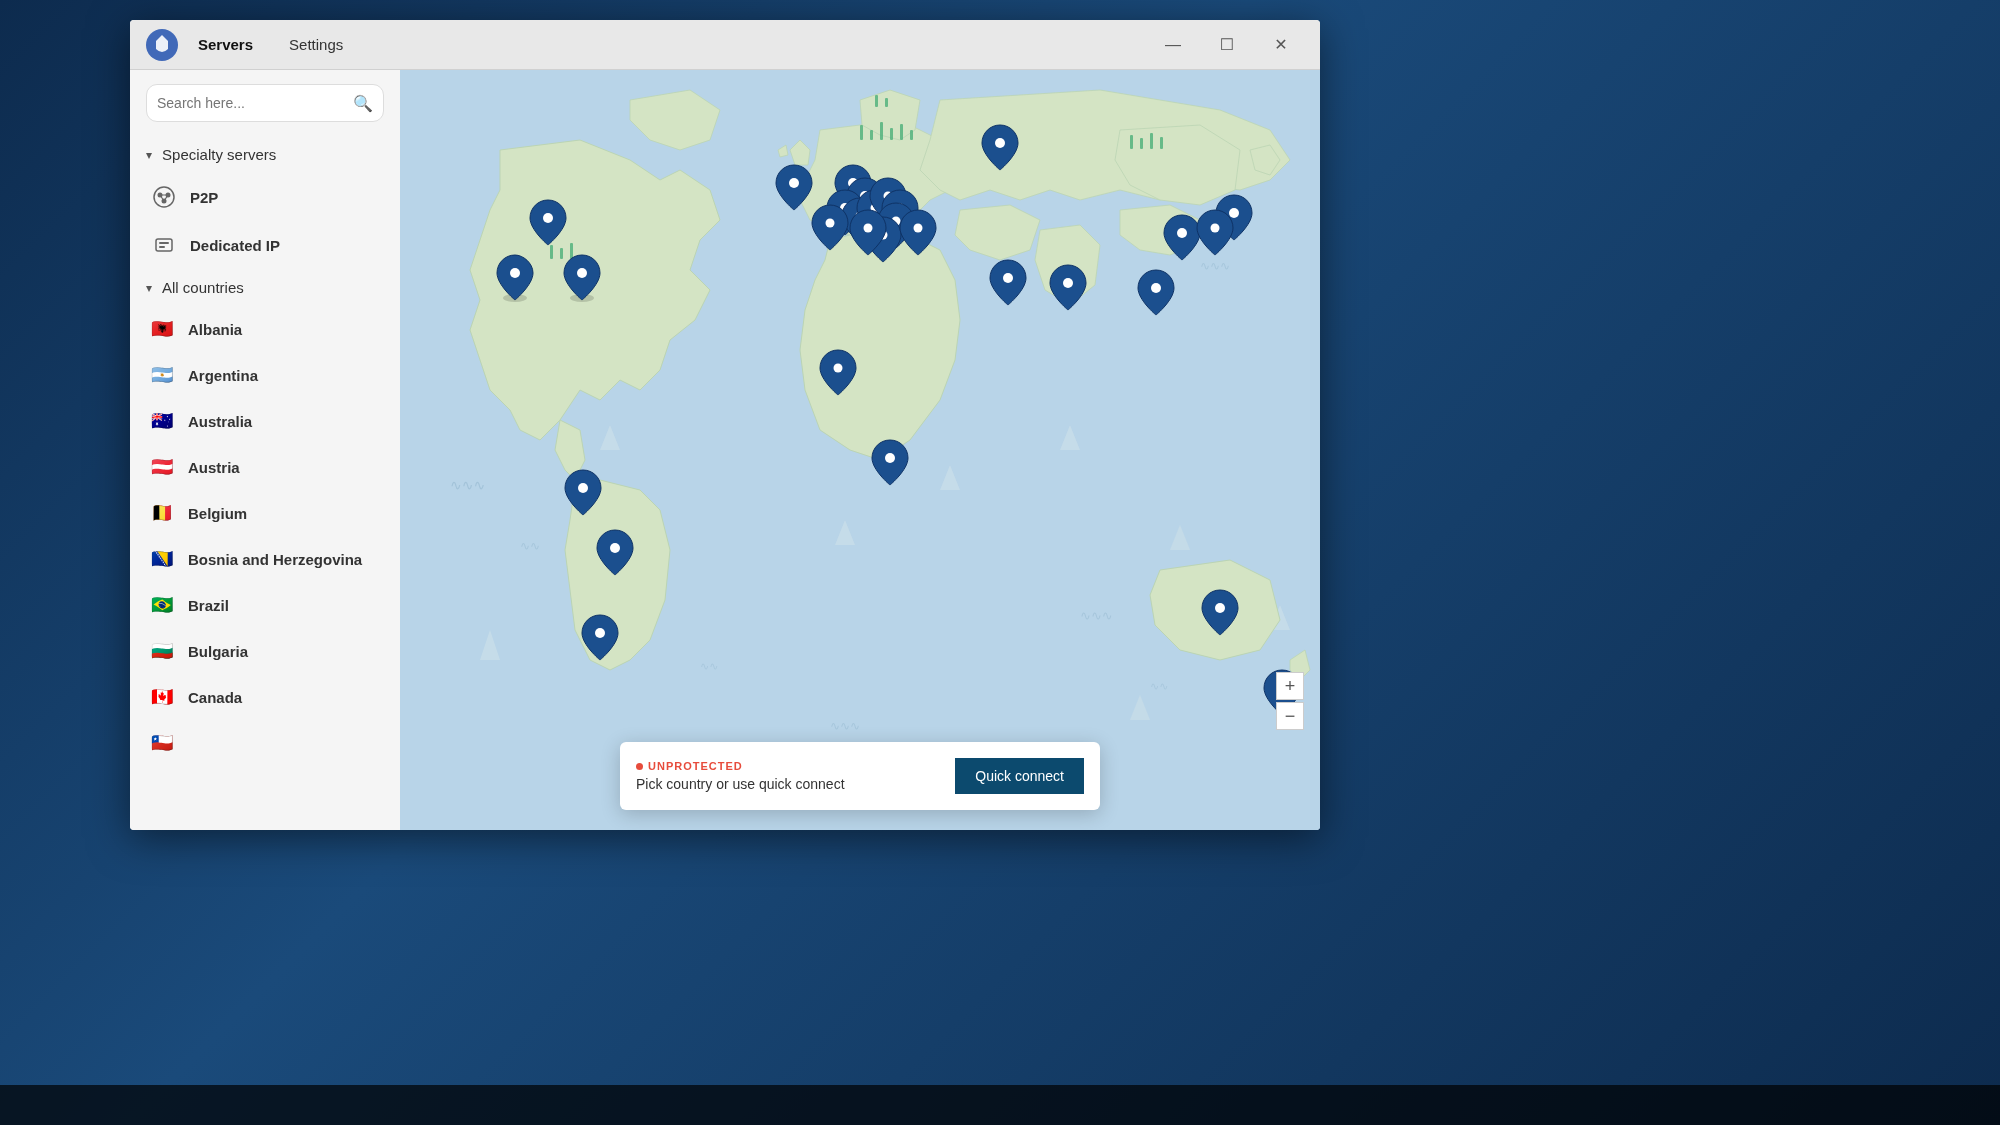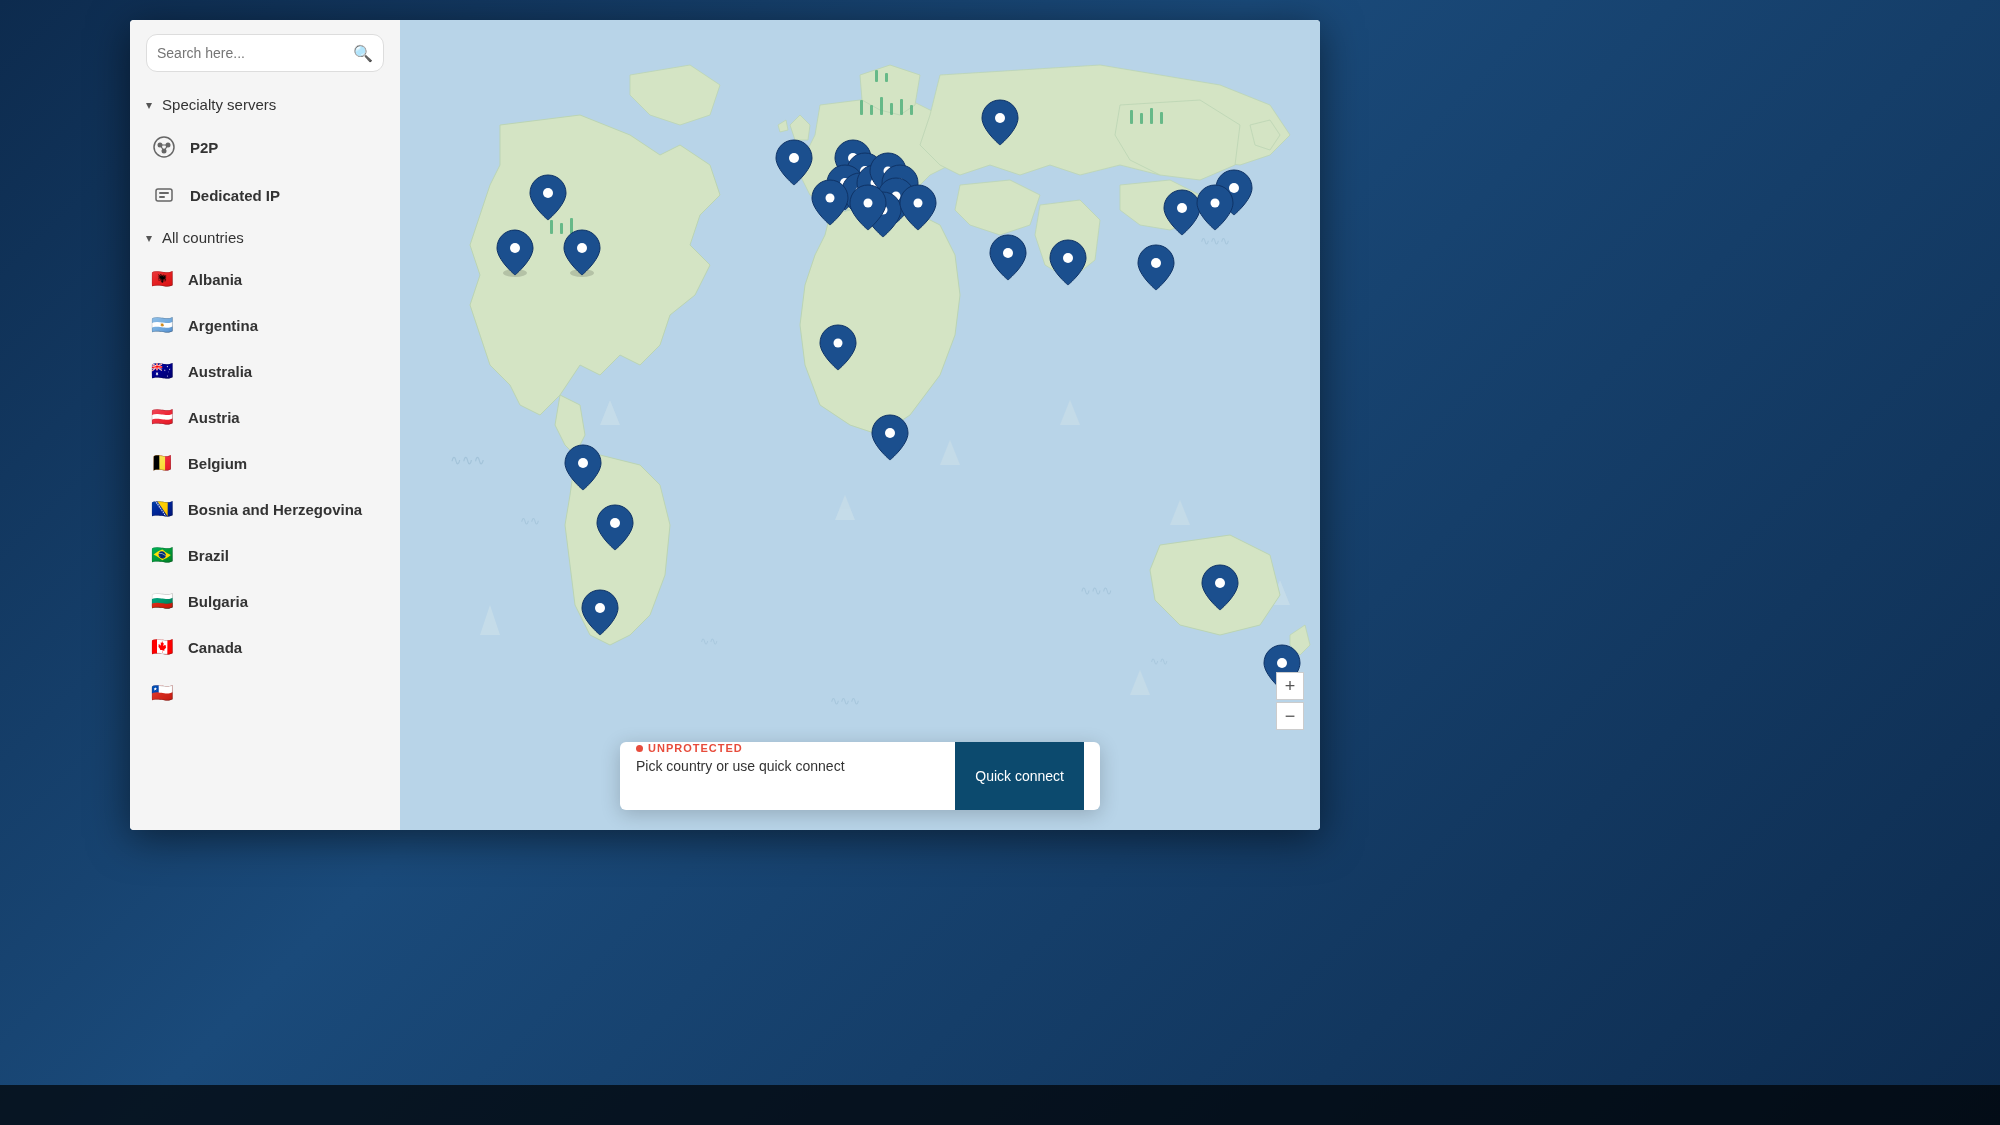--- a/index.html
+++ b/index.html
@@ -218,20 +218,21 @@
       position: absolute;
       bottom: 20px;
       left: 50%;
       transform: translateX(-50%);
       width: 480px;
       height: 68px;
       background: white;
       border-radius: 6px;
       box-shadow: 0 4px 20px rgba(0,0,0,0.2);
       display: flex;
+      align-items: center;
       padding: 0 16px;
       gap: 16px;
     }
     .status-info {
       flex: 1;
     }
     .status-label {
       font-size: 11px;
       color: #e74c3c;
       font-weight: 600;
@@ -285,20 +286,40 @@
       color: #555;
     }
   </style>
 </head>
 <body>
 
 <div class="desktop-bg"></div>
 
 <div class="app-window">
 
+  <div class="title-bar">
+
+    <div class="title-bar-logo">
+      <svg viewBox="0 0 32 32" width="32" height="32">
+        <circle cx="16" cy="16" r="16" fill="#4169b8"></circle>
+        <path d="M16 6 L22 12 L22 20 Q16 26 10 20 L10 12 Z" fill="white" opacity="0.9"></path>
+      </svg>
+    </div>
+
+    <div class="title-bar-nav">
+      <span class="active">Servers</span>
+      <span>Settings</span>
+    </div>
+
+    <div class="window-controls">
+      <div class="window-btn">—</div>
+      <div class="window-btn">☐</div>
+      <div class="window-btn close">✕</div>
+    </div>
+  </div>
 
   <div class="app-body">
 
     <div class="sidebar">
 
       <div class="search-container">
         <div class="search-box">
           <input type="text" placeholder="Search here..." style="">
           <span class="search-icon-svg">🔍</span>
         </div>

